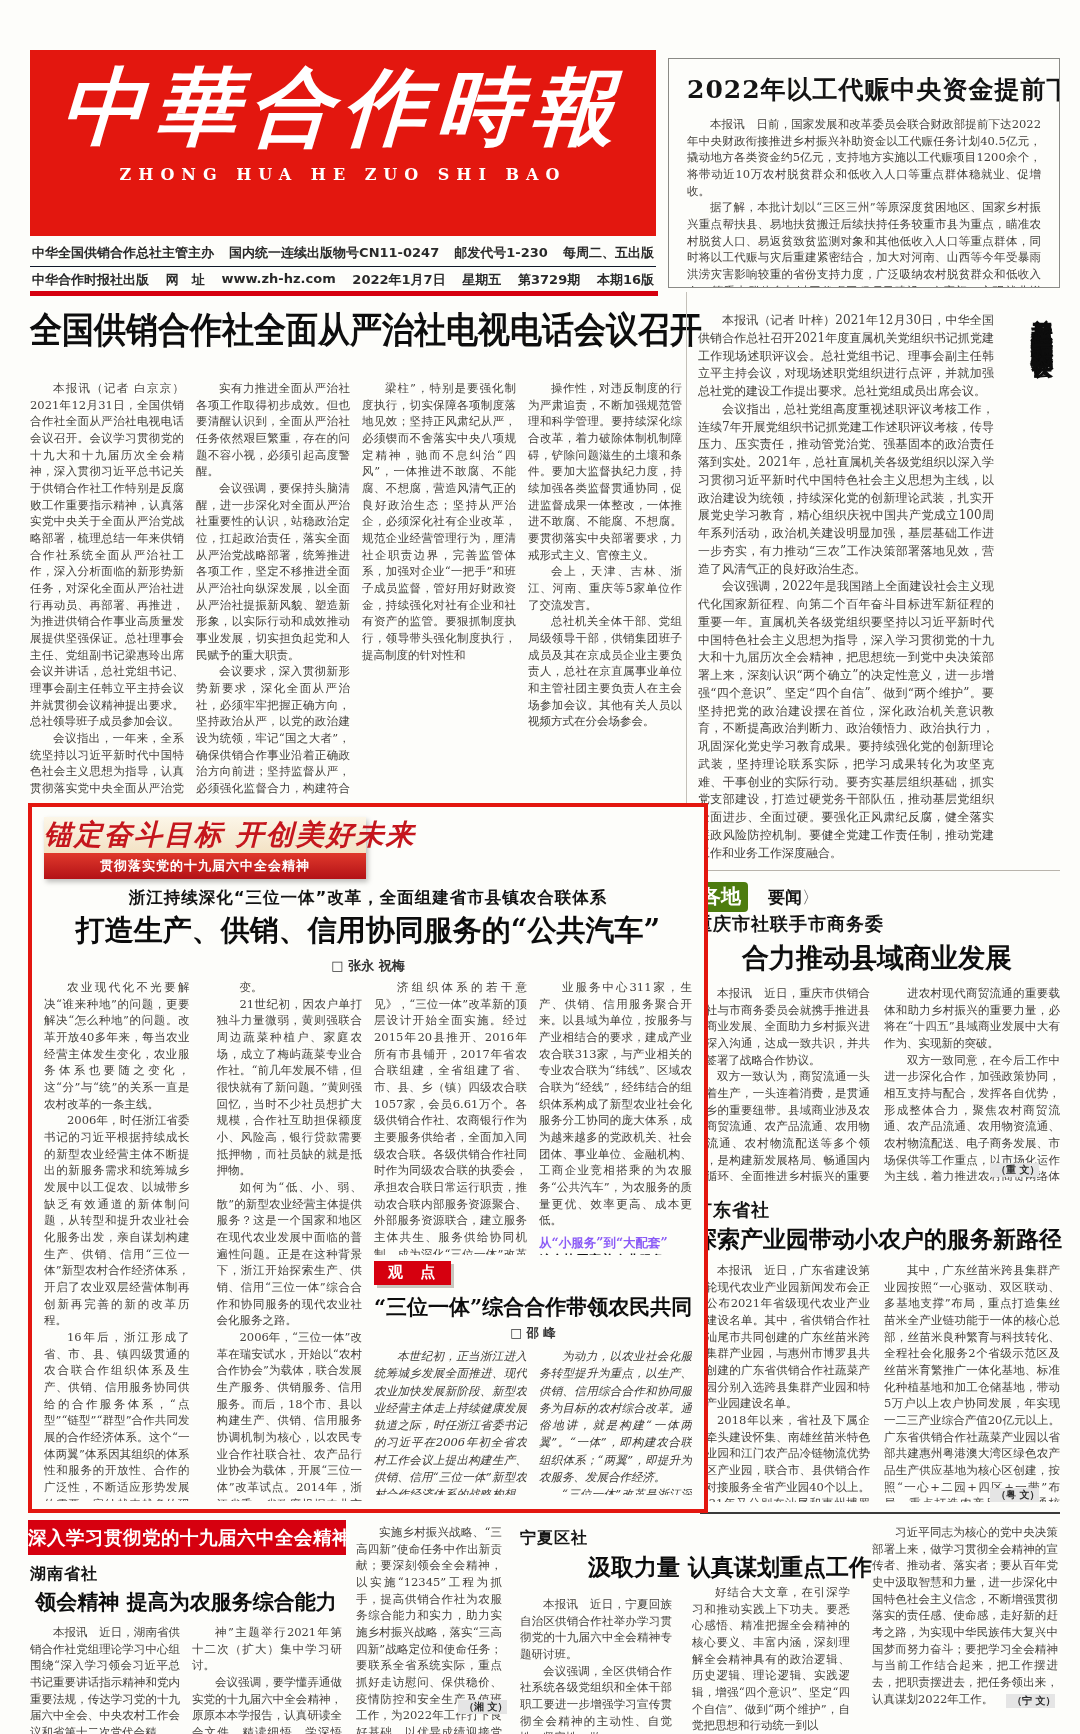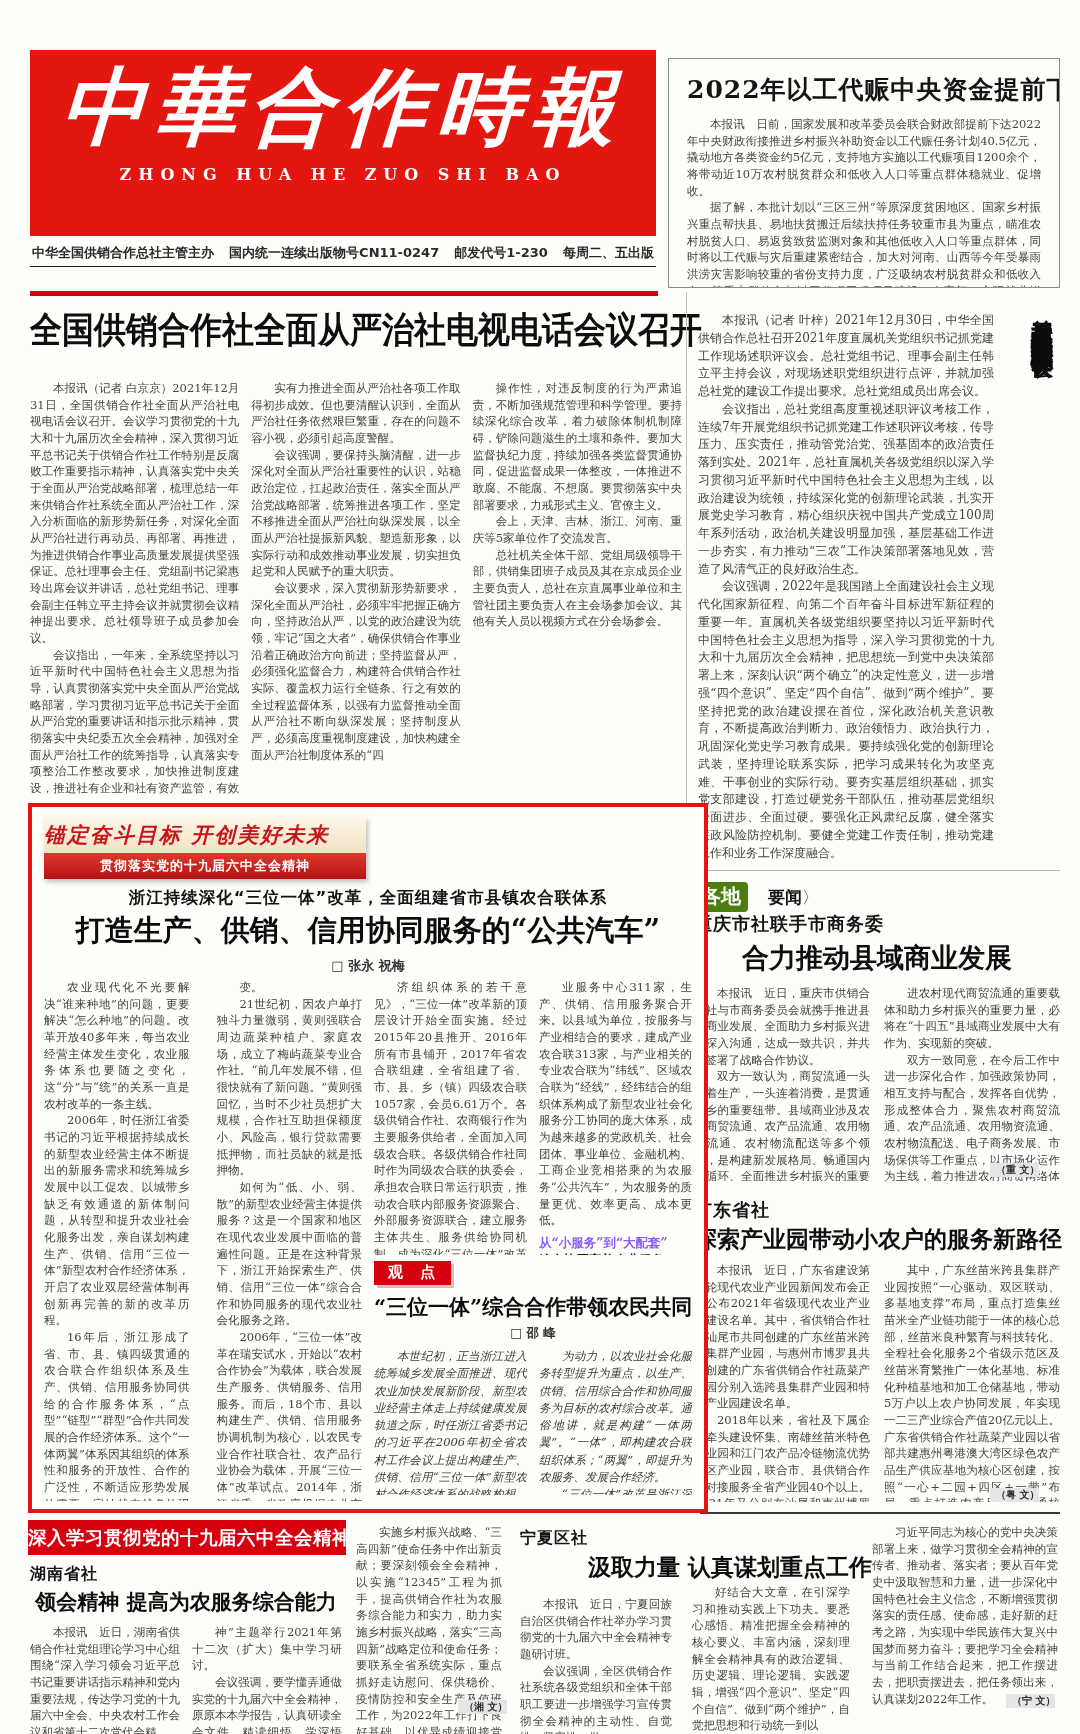--- a/index.html
+++ b/index.html
@@ -47,21 +47,21 @@
   .cq-sign { left:990px; top:1163px; }
   .gd-kicker { position:absolute; left:694px; top:1198px; }
   .gd-headline { position:absolute; left:694px; top:1224px; width:366px; text-align:center; font-size:23px; font-weight:bold; color:#0e0e0e; white-space:nowrap; }
   .gd-cols { position:absolute; left:694px; top:1262px; width:366px; height:240px; display:flex; gap:14px; overflow:hidden; }
   .gd-sign { left:990px; top:1488px; }
   .hsep2 { position:absolute; left:700px; top:1512px; width:360px; height:2px; background:#3a3a3a; }
 
   
   .feature-box { position:absolute; left:28px; top:803px; width:680px; height:710px; border:4px solid #e3170f; background:#fdfdfa; overflow:hidden; }
   .fb-banner { position:absolute; left:12px; top:10px; width:322px; height:62px; box-shadow:2px 3px 5px rgba(0,0,0,.25); }
-  .fb-banner-top { height:36px; background:linear-gradient(180deg,#fcf6e8,#f3e2c4); color:#c5161d; font-family:"DejaVu Serif","Liberation Serif",serif; font-weight:bold; font-style:italic; font-size:21px; text-align:left; line-height:36px; letter-spacing:2px; white-space:nowrap; }
+  .fb-banner-top { height:36px; background:linear-gradient(180deg,#fcf6e8,#f3e2c4); color:#c5161d; font-family:"DejaVu Serif","Liberation Serif",serif; font-weight:bold; font-style:italic; font-size:28px; text-align:right; line-height:36px; letter-spacing:2px; white-space:nowrap; }
   .fb-banner-bot { height:26px; background:linear-gradient(180deg,#e0392b,#b31217); color:#fff; font-size:13px; font-weight:bold; text-align:center; line-height:26px; letter-spacing:1px; }
   .fb-kicker { position:absolute; left:0; top:80px; width:100%; text-align:center; font-size:16.5px; font-weight:bold; color:#141414; letter-spacing:1px; }
   .fb-headline { position:absolute; left:0; top:104px; width:100%; text-align:center; font-size:29px; font-weight:bold; color:#0c0c0c; white-space:nowrap; }
   .fb-byline { position:absolute; left:0; top:150px; width:100%; text-align:center; font-size:13px; font-weight:bold; color:#333; }
   .fb-body { position:absolute; left:12px; top:172px; width:648px; height:522px; display:flex; gap:12px; }
   .fb-left { width:318px; display:flex; gap:27px; }
   .fb-left .col { height:522px; }
   .fb-right { width:318px; display:flex; flex-direction:column; }
   .fb-right-cols { height:276px; display:flex; gap:12px; overflow:hidden; }
   .subhead-red { color:#8b5cf6; font-weight:bold; font-size:12.5px; margin-top:6px; }
@@ -99,20 +99,29 @@
     <div class="masthead-pinyin">ZHONG HUA HE ZUO SHI BAO</div>
   </div>
 
   <div class="info-lines">
     <div class="info-row">
       <span>中华全国供销合作总社主管主办</span>
       <span>国内统一连续出版物号CN11-0247</span>
       <span>邮发代号1-230</span>
       <span>每周二、五出版</span>
     </div>
+    <div class="info-row">
+      <span>中华合作时报社出版</span>
+      <span>网　址</span>
+      <span>www.zh-hz.com</span>
+      <span>2022年1月7日</span>
+      <span>星期五</span>
+      <span>第3729期</span>
+      <span>本期16版</span>
+    </div>
   </div>
   <div class="red-rule"></div>
 
   <article class="tr-box serif">
     <h2 class="tr-title">2022年以工代赈中央资金提前下达</h2>
     <div class="tr-body bodytext">
         <p>本报讯　日前，国家发展和改革委员会联合财政部提前下达2022年中央财政衔接推进乡村振兴补助资金以工代赈任务计划40.5亿元，撬动地方各类资金约5亿元，支持地方实施以工代赈项目1200余个，将带动近10万农村脱贫群众和低收入人口等重点群体稳就业、促增收。</p>
         <p>据了解，本批计划以“三区三州”等原深度贫困地区、国家乡村振兴重点帮扶县、易地扶贫搬迁后续扶持任务较重市县为重点，瞄准农村脱贫人口、易返贫致贫监测对象和其他低收入人口等重点群体，同时将以工代赈与灾后重建紧密结合，加大对河南、山西等今年受暴雨洪涝灾害影响较重的省份支持力度，广泛吸纳农村脱贫群众和低收入人口等重点群体参与以工代赈工程项目建设，在家门口实现就业增收。</p>
       </div>
 
@@ -121,20 +130,23 @@
   <h1 class="main-headline serif">全国供销合作社全面从严治社电视电话会议召开</h1>
   <div class="main-cols serif">
     <div class="col bodytext">
         <p>本报讯（记者 白京京）2021年12月31日，全国供销合作社全面从严治社电视电话会议召开。会议学习贯彻党的十九大和十九届历次全会精神，深入贯彻习近平总书记关于供销合作社工作特别是反腐败工作重要指示精神，认真落实党中央关于全面从严治党战略部署，梳理总结一年来供销合作社系统全面从严治社工作，深入分析面临的新形势新任务，对深化全面从严治社进行再动员、再部署、再推进，为推进供销合作事业高质量发展提供坚强保证。总社理事会主任、党组副书记梁惠玲出席会议并讲话，总社党组书记、理事会副主任韩立平主持会议并就贯彻会议精神提出要求。总社领导班子成员参加会议。</p>
         <p>会议指出，一年来，全系统坚持以习近平新时代中国特色社会主义思想为指导，认真贯彻落实党中央全面从严治党战略部署，学习贯彻习近平总书记关于全面从严治党的重要讲话和指示批示精神，贯彻落实中央纪委五次全会精神，加强对全面从严治社工作的统筹指导，认真落实专项整治工作整改要求，加快推进制度建设，推进社有企业和社有资产监管，有效发挥供销合作社内部监督主体作用，扎</p>
       </div>
     <div class="col bodytext">
         <p>实有力推进全面从严治社各项工作取得初步成效。但也要清醒认识到，全面从严治社任务依然艰巨繁重，存在的问题不容小视，必须引起高度警醒。</p>
         <p>会议强调，要保持头脑清醒，进一步深化对全面从严治社重要性的认识，站稳政治定位，扛起政治责任，落实全面从严治党战略部署，统筹推进各项工作，坚定不移推进全面从严治社向纵深发展，以全面从严治社提振新风貌、塑造新形象，以实际行动和成效推动事业发展，切实担负起党和人民赋予的重大职责。</p>
         <p>会议要求，深入贯彻新形势新要求，深化全面从严治社，必须牢牢把握正确方向，坚持政治从严，以党的政治建设为统领，牢记“国之大者”，确保供销合作事业沿着正确政治方向前进；坚持监督从严，必须强化监督合力，构建符合供销合作社实际、覆盖权力运行全链条、行之有效的全过程监督体系，以强有力监督推动全面从严治社不断向纵深发展；坚持制度从严，必须高度重视制度建设，加快构建全面从严治社制度体系的“四</p>
+      </div>
+    <div class="col bodytext">
+        <p>梁柱”，特别是要强化制度执行，切实保障各项制度落地见效；坚持正风肃纪从严，必须锲而不舍落实中央八项规定精神，驰而不息纠治“四风”，一体推进不敢腐、不能腐、不想腐，营造风清气正的良好政治生态；坚持从严治企，必须深化社有企业改革，规范企业经营管理行为，厘清社企职责边界，完善监管体系，加强对企业“一把手”和班子成员监督，管好用好财政资金，持续强化对社有企业和社有资产的监管。要狠抓制度执行，领导带头强化制度执行，提高制度的针对性和</p>
       </div>
     <div class="col bodytext">
         <p>操作性，对违反制度的行为严肃追责，不断加强规范管理和科学管理。要持续深化综合改革，着力破除体制机制障碍，铲除问题滋生的土壤和条件。要加大监督执纪力度，持续加强各类监督贯通协同，促进监督成果一体整改，一体推进不敢腐、不能腐、不想腐。要贯彻落实中央部署要求，力戒形式主义、官僚主义。</p>
         <p>会上，天津、吉林、浙江、河南、重庆等5家单位作了交流发言。</p>
         <p>总社机关全体干部、党组局级领导干部，供销集团班子成员及其在京成员企业主要负责人，总社在京直属事业单位和主管社团主要负责人在主会场参加会议。其他有关人员以视频方式在分会场参会。</p>
       </div>
   </div>
   <div class="vsep"></div>
 
   <article class="right-article serif">

